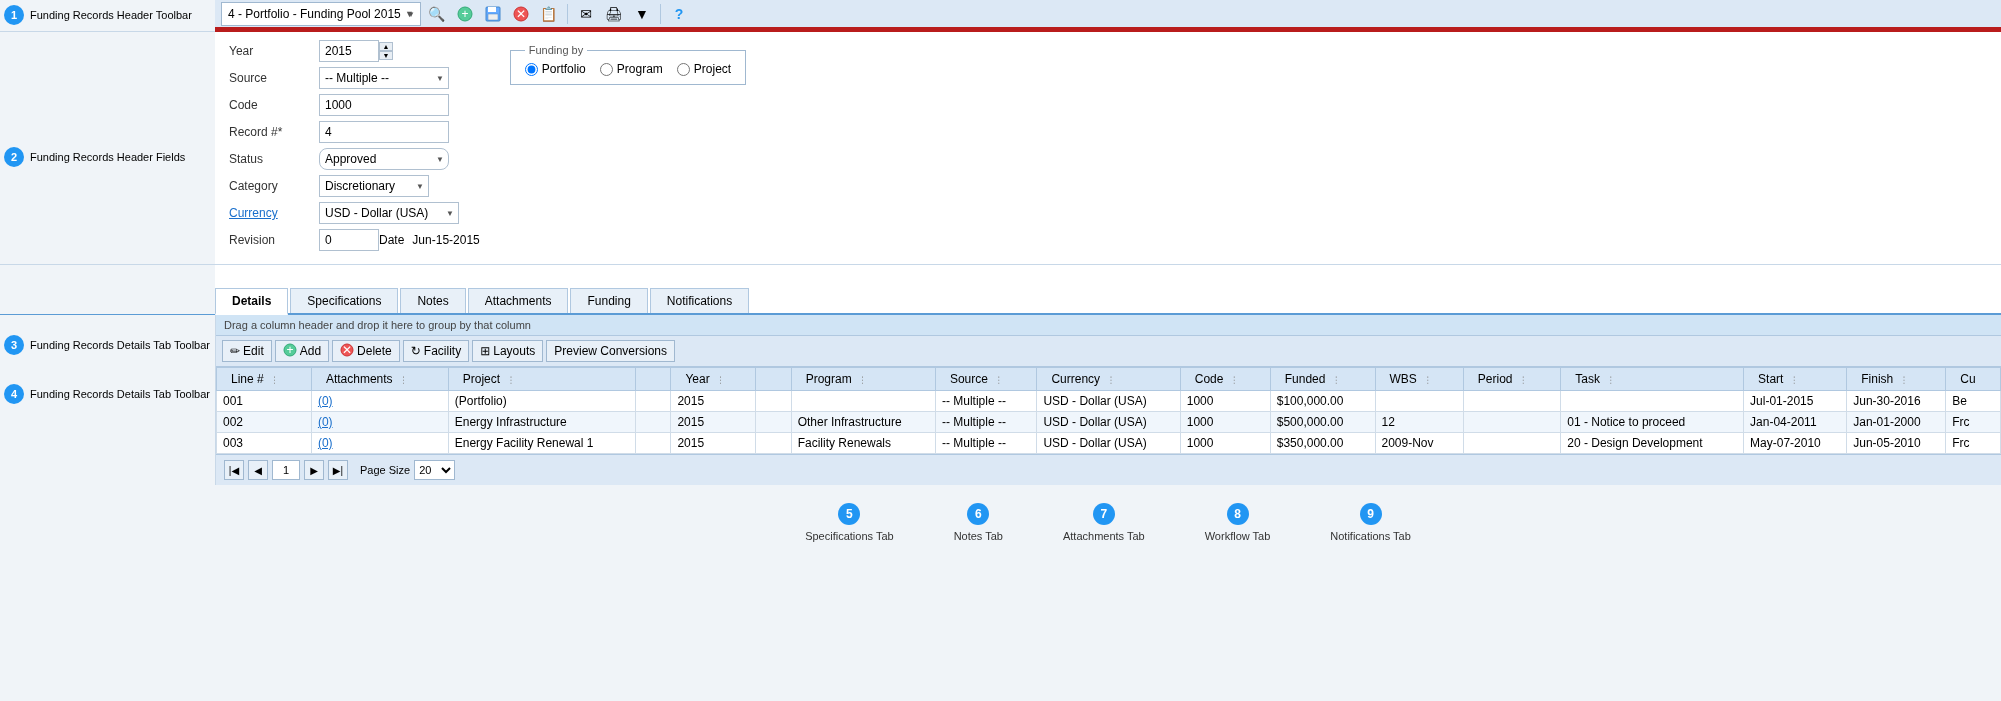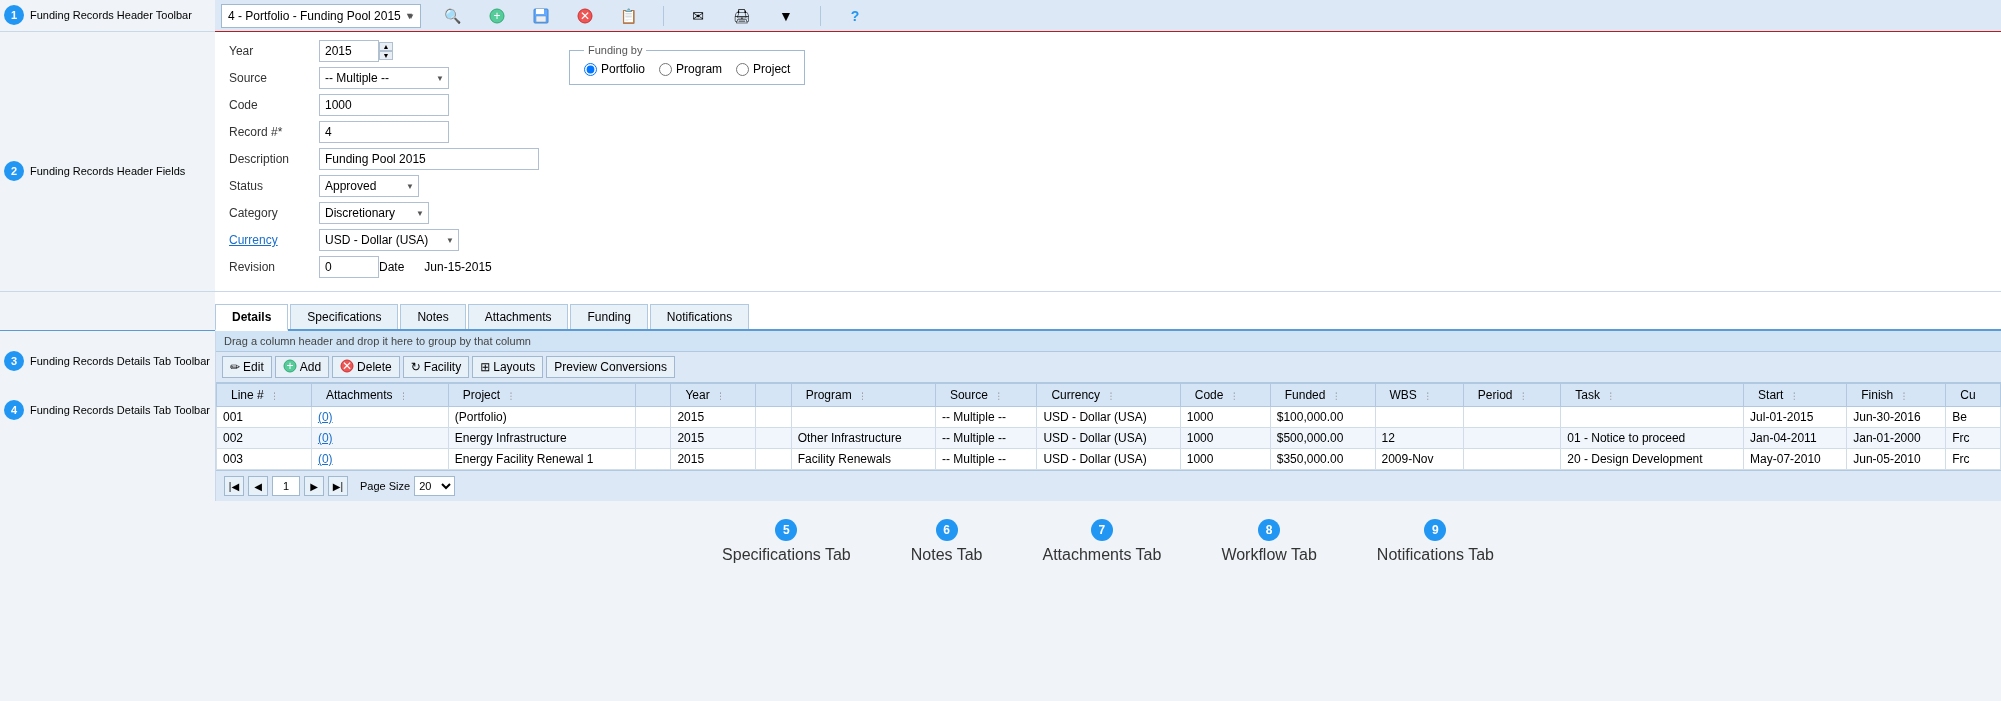--- a/index.html
+++ b/index.html
@@ -1,39 +1,39 @@
 <!DOCTYPE html>
 <html><head>
   <meta charset="utf-8">
   <style>
     * { box-sizing: border-box; margin: 0; padding: 0; font-family: Arial, sans-serif; font-size: 12px; }
     body { background: #f0f4f8; overflow-x: hidden; }
 
     
-    .toolbar { background: #dce8f5; border-bottom: 1px solid #b91c1c; display: flex; align-items: center; padding: 3px 6px; gap: 20px; height: 32px; }
+    .toolbar { background: #dce8f5; border-bottom: 5px solid #b91c1c; display: flex; align-items: center; padding: 3px 6px; gap: 4px; height: 32px; }
     .toolbar-btn { width: 24px; height: 24px; display: flex; align-items: center; justify-content: center; background: transparent; border: 1px solid transparent; cursor: pointer; font-size: 14px; }
     .toolbar-sep { width: 1px; height: 20px; background: #b0c8e0; margin: 0 2px; }
     .field-row { display: flex; align-items: center; margin-bottom: 5px; }
     .field-label { width: 90px; color: #333; font-size: 12px; flex-shrink: 0; }
     .field-input { border: 1px solid #b0c0d0; padding: 2px 5px; font-size: 12px; background: white; height: 22px; }
     .field-input.sm { width: 60px; }
     .field-input.md { width: 130px; }
     .field-input-spinner { display: flex; align-items: center; }
     .spinner-btns { display: flex; flex-direction: column; margin-left: 0; }
     .spinner-btn { width: 14px; height: 9px; border: 1px solid #b0c0d0; background: #e8eef4; display: flex; align-items: center; justify-content: center; font-size: 7px; cursor: pointer; line-height: 1; }
     .select-input { border: 1px solid #b0c0d0; padding: 2px 5px; font-size: 12px; background: white; height: 22px; appearance: none; -webkit-appearance: none; cursor: pointer; }
     .select-wrapper { position: relative; display: inline-block; }
     .select-wrapper::after { content: '▼'; position: absolute; right: 5px; top: 50%; transform: translateY(-50%); font-size: 8px; color: #555; pointer-events: none; }
     .select-wrapper select { padding-right: 18px; }
     .link-text { color: #1a6fcc; text-decoration: underline; cursor: pointer; }
     .radio-group { display: flex; gap: 14px; align-items: flex-end; }
     .radio-item { display: flex; align-items: center; gap: 4px; cursor: pointer; }
 
     
-    .tabs-bar { display: flex; border-bottom: 2px solid #5b9bd5; padding: 0; margin-top: 12px; }
+    .tabs-bar { display: flex; border-bottom: 2px solid #5b9bd5; padding: 0; margin-top: 23px; }
     .tab { padding: 5px 16px; border: 1px solid #b0c8e0; border-bottom: none; background: #e8f0f8; cursor: pointer; font-size: 12px; margin-right: 2px; }
     .tab.active { background: white; border-bottom: 2px solid white; margin-bottom: -2px; font-weight: bold; }
 
     
     .drag-hint { background: #d0e4f5; padding: 4px 8px; font-size: 11px; color: #444; border-bottom: 1px solid #b0c8e0; }
 
     
     .grid-toolbar { display: flex; align-items: center; gap: 3px; padding: 4px 6px; background: #dce8f5; border-bottom: 1px solid #b0c8e0; }
     .grid-btn { display: flex; align-items: center; gap: 3px; border: 1px solid #a0b8d0; background: #e8f0f8; padding: 2px 7px; height: 22px; cursor: pointer; font-size: 11px; }
 
@@ -47,21 +47,21 @@
     .link-blue { color: #1a6fcc; text-decoration: underline; cursor: pointer; }
 
     
     .pagination { display: flex; align-items: center; gap: 4px; padding: 5px 8px; background: #dce8f5; border-top: 1px solid #b0c8e0; }
     .page-btn { width: 20px; height: 20px; border: 1px solid #a0b8d0; background: #e8f0f8; display: flex; align-items: center; justify-content: center; cursor: pointer; font-size: 10px; }
     .page-current { width: 28px; height: 20px; border: 1px solid #a0b8d0; background: white; text-align: center; font-size: 11px; }
     .page-size-label { font-size: 11px; margin-left: 8px; }
     .page-size-select { border: 1px solid #a0b8d0; background: white; font-size: 11px; height: 20px; }
     .bottom-ann { display: flex; flex-direction: column; align-items: center; gap: 5px; }
     .bottom-ann-circle { width: 22px; height: 22px; background: #2196F3; border-radius: 50%; color: white; font-size: 12px; font-weight: bold; display: flex; align-items: center; justify-content: center; }
-    .bottom-ann-text { font-size: 16px; color: #333; text-align: center; }
+    .bottom-ann-text { font-size: 11px; color: #333; text-align: center; }
 
     
     .outer { position: relative; width: 2001px; }
 
     .ann-item { display: flex; align-items: center; gap: 6px; margin-bottom: 2px; }
     .ann-circle { width: 20px; height: 20px; background: #2196F3; border-radius: 50%; color: white; font-size: 11px; font-weight: bold; display: flex; align-items: center; justify-content: center; flex-shrink: 0; }
 
     
     fieldset.funding-box { border: 1px solid #a0b8d0; padding: 6px 14px 8px; display: inline-block; background: white; }
     fieldset.funding-box legend { font-size: 11px; color: #555; padding: 0 4px; }
@@ -154,29 +154,25 @@
           <div class="field-row">
             <span class="field-label">Code</span>
             <input class="field-input md" type="text" value="1000" style="">
           </div>
 
           <div class="field-row">
             <span class="field-label">Record #*</span>
             <input class="field-input md" type="text" value="4" style="">
           </div>
 
-          <div class="field-row">
-            <span class="field-label">Description</span>
-            <input class="field-input" style="width: 220px;" type="text" value="Funding Pool 2015">
-          </div>
 
           <div class="field-row">
             <span class="field-label">Status</span>
             <div class="select-wrapper">
-              <select class="select-input" style="width:100px;">
+              <select class="select-input" style="width:130px;border-radius:8px;">
                 <option>Approved</option>
                 <option>Pending</option>
                 <option>Closed</option>
               </select>
             </div>
           </div>
 
 
           <div class="field-row">
             <span class="field-label">Category</span>
@@ -195,21 +191,21 @@
                 <option>USD - Dollar (USA)</option>
                 <option>EUR - Euro</option>
               </select>
             </div>
           </div>
 
           <div class="field-row">
             <span class="field-label">Revision</span>
             <input class="field-input sm" type="text" value="0" style="">
             <span style="font-size:12px;">Date</span>
-            <span style="margin-left:20px; font-size:12px;text-align:center;">Jun-15-2015</span>
+            <span style="margin-left:8px; font-size:12px;text-align:center;">Jun-15-2015</span>
           </div>
         </div>
 
         <div style="padding-top:4px;">
           <fieldset class="funding-box">
             <legend>Funding by</legend>
             <div class="radio-group">
               <label class="radio-item">
                 <input type="radio" name="fundingBy" checked="" style="">
                 <span>Portfolio</span>

